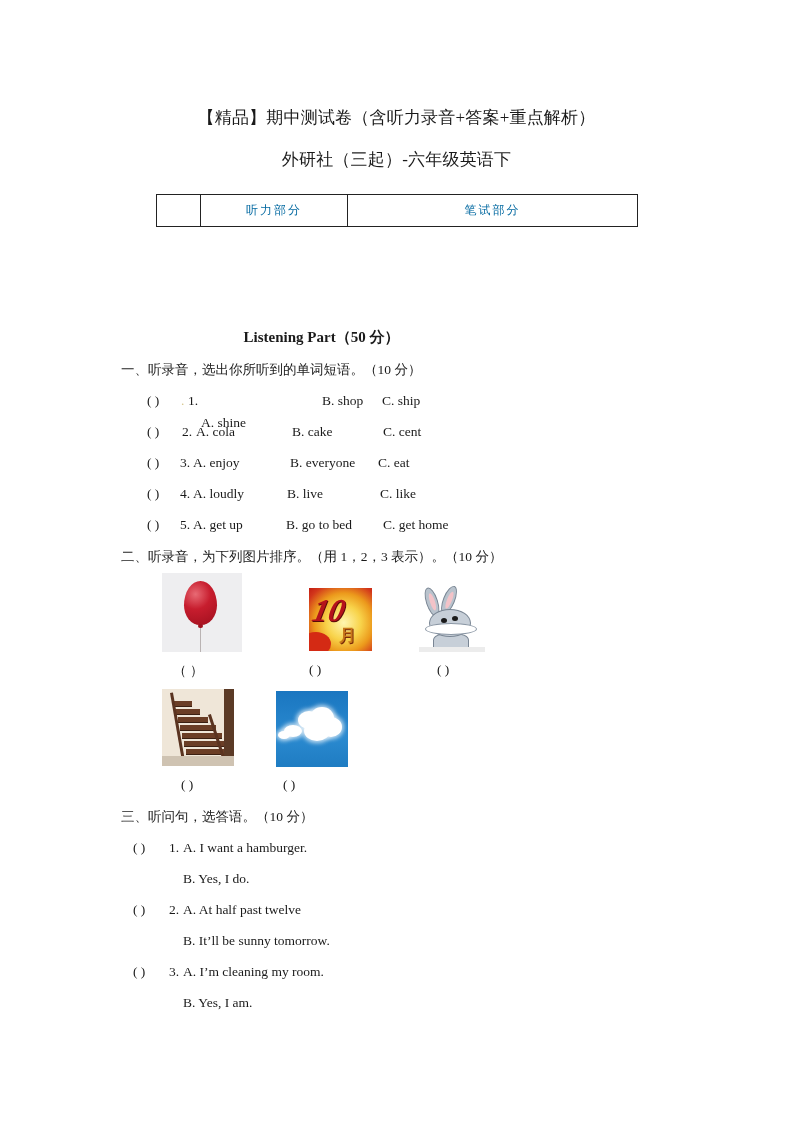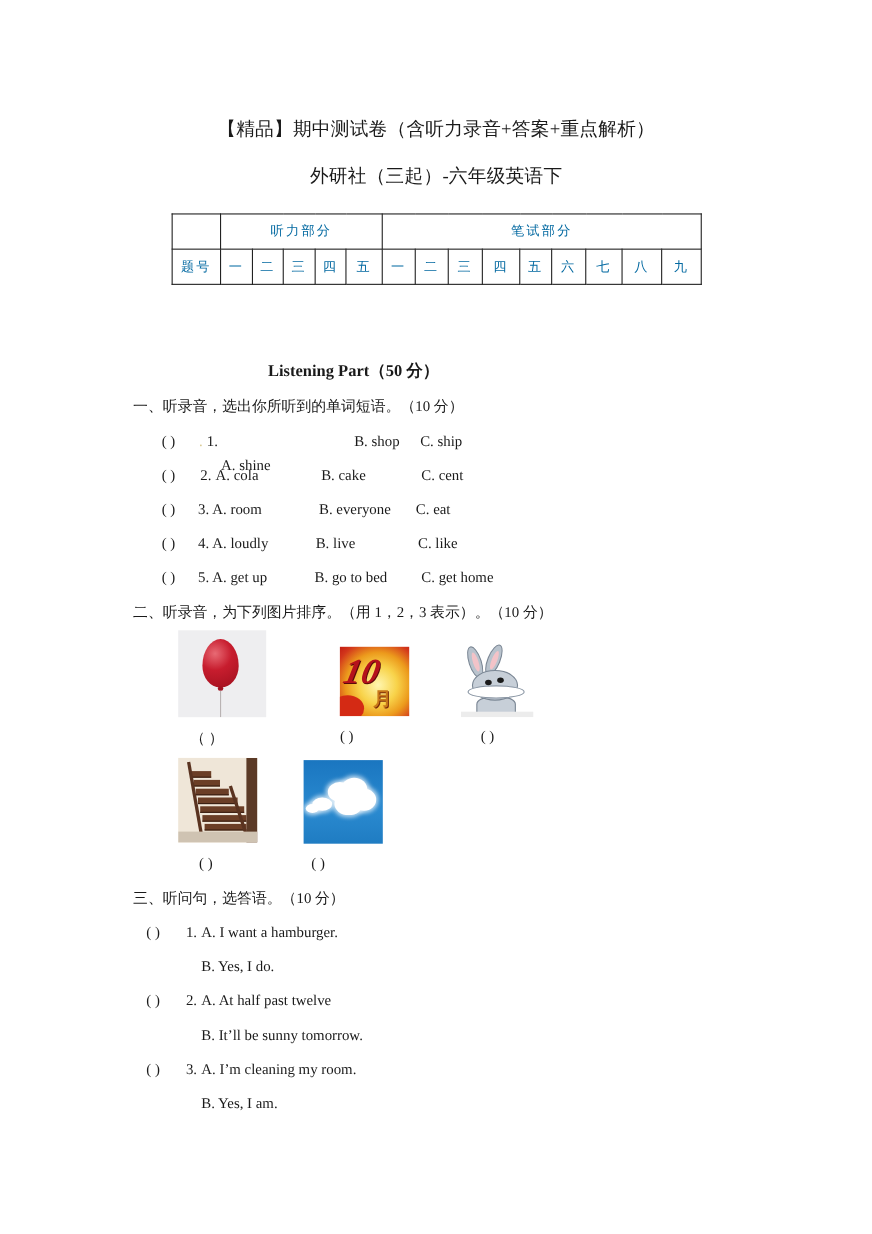--- a/index.html
+++ b/index.html
@@ -82,37 +82,20 @@
       <col style="width:33px">
       <col style="width:36px">
       <col style="width:36px">
   </colgroup>
   <tbody>
       <tr class="r1">
     <td></td>
     <td colspan="5">听力部分</td>
     <td colspan="9">笔试部分</td>
   </tr>
-  <tr class="r2">
-    <td>题号</td>
-    <td>一</td>
-    <td>二</td>
-    <td>三</td>
-    <td>四</td>
-    <td>五</td>
-    <td>一</td>
-    <td>二</td>
-    <td>三</td>
-    <td>四</td>
-    <td>五</td>
-    <td>六</td>
-    <td>七</td>
-    <td>八</td>
-    <td>九</td>
-  </tr>
 </tbody>
   </table>
 
 <div class="abs section-heading">Listening Part（50 分）</div>
 
 <div class="abs sec" style="top:361px;">一、听录音，选出你所听到的单词短语。（10 分）</div>
 
 <div>
   <span class="abs q" style="left:147px; top:393px;">(      )</span>
   <span class="abs q" style="left:181px; top:393px; color:#d8c890;">.</span>
@@ -126,21 +109,21 @@
   <span class="abs q" style="left:147px; top:424px;">(      )</span>
   <span class="abs q" style="left:182px; top:424px;"> 2.</span>
   <span class="abs q" style="left:196px; top:424px;">A. cola</span>
   <span class="abs q" style="left:292px; top:424px;">B. cake</span>
   <span class="abs q" style="left:383px; top:424px;">C. cent</span>
 </div>
 
 <div>
   <span class="abs q" style="left:147px; top:455px;">(      )</span>
   <span class="abs q" style="left:180px; top:455px;">3.</span>
-  <span class="abs q" style="left:193px; top:455px;">A. room</span>
+  <span class="abs q" style="left:193px; top:455px;">A. enjoy</span>
   <span class="abs q" style="left:290px; top:455px;">B. everyone</span>
   <span class="abs q" style="left:378px; top:455px;">C. eat</span>
 </div>
 
 <div>
   <span class="abs q" style="left:147px; top:486px;">(      )</span>
   <span class="abs q" style="left:180px; top:486px;">4.</span>
   <span class="abs q" style="left:193px; top:486px;">A. loudly</span>
   <span class="abs q" style="left:287px; top:486px;">B. live</span>
   <span class="abs q" style="left:380px; top:486px;">C. like</span>

